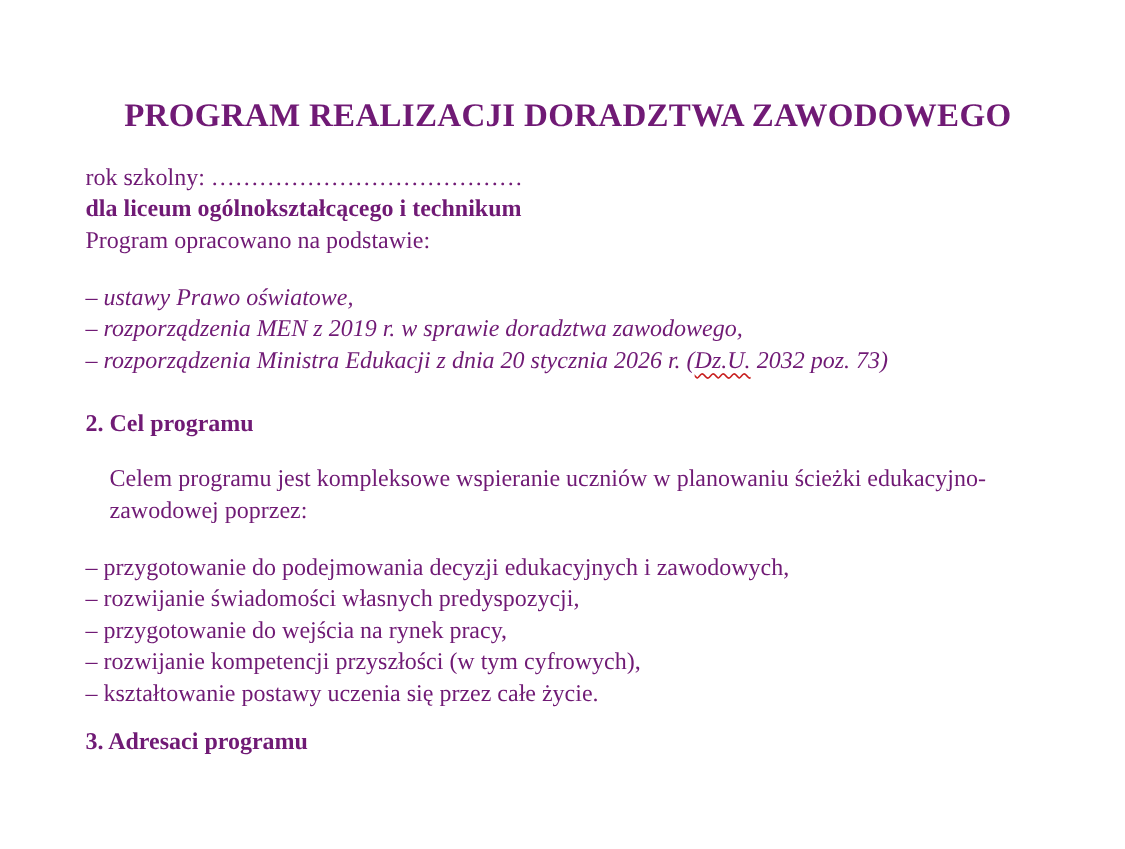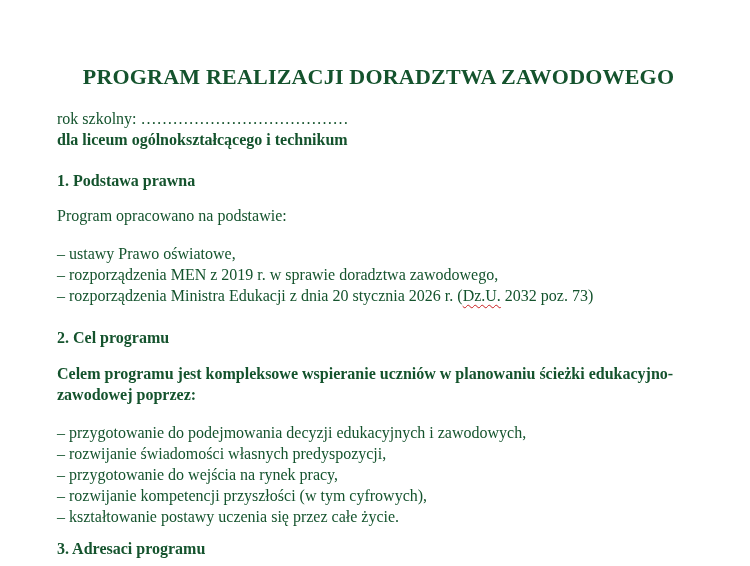--- a/index.html
+++ b/index.html
@@ -2,62 +2,61 @@
 <html><head>
 <meta charset="utf-8">
 <style>
   html, body { margin: 0; padding: 0; background: #ffffff; }
   .doc {
     position: relative;
     width: 750px;
     height: 566px;
     box-sizing: border-box;
     background: #ffffff;
-    color: #14532d;
+    color: #701a75;
     font-family: "Liberation Serif", "DejaVu Serif", serif;
     font-size: 16px;
     padding: 62px 50px 0 57px;
     overflow: hidden;
   }
   .title {
     font-size: 22px;
     font-weight: 700;
     text-align: center;
     line-height: 30px;
     margin: 0 0 16px 0;
     letter-spacing: 0.2px;
   }
   .line { line-height: 21px; margin: 0; }
   .bold { font-weight: 700; }
   .heading { font-weight: 700; line-height: 21px; margin: 0; }
   .h-podstawa { margin: 20px 0 14px 0; }
   .h-cel { margin: 21px 0 15px 0; }
   .h-adresaci { margin: 11px 0 4px 0; }
-  .legal { margin: 17px 0 0 0; }
+  .legal { font-style: italic; margin: 17px 0 0 0; }
   .goals { margin: 17px 0 0 0; }
-  .para { white-space: pre-line; line-height: 21px; margin: 0; font-weight: bold; }
+  .para { white-space: pre-line; line-height: 21px; margin: 16px; }
   .squiggle {
     text-decoration-line: underline;
     text-decoration-style: wavy;
     text-decoration-thickness: 1px;
     text-underline-offset: 3px;
   }
 </style>
 </head>
 <body>
 
 <div class="doc">
 
   <div class="title">PROGRAM REALIZACJI DORADZTWA ZAWODOWEGO</div>
 
   <p class="line">rok szkolny: …………………………………</p>
 
   <p class="line bold">dla liceum ogólnokształcącego i technikum</p>
 
-  <p class="heading h-podstawa">1. Podstawa prawna</p>
 
   <p class="line">Program opracowano na podstawie:</p>
 
   <div class="legal">
     <p class="line">– ustawy Prawo oświatowe,</p>
     <p class="line">– rozporządzenia MEN z 2019 r. w sprawie doradztwa zawodowego,</p>
     <p class="line"><span>– rozporządzenia Ministra Edukacji z dnia 20 stycznia 2026 r. (</span><span class="squiggle" id="spellcheck-word" style="text-decoration-color: rgb(200, 30, 30);">Dz.U.</span><span> 2032 poz. 73)</span></p>
   </div>
 
   <p class="heading h-cel">2. Cel programu</p>

